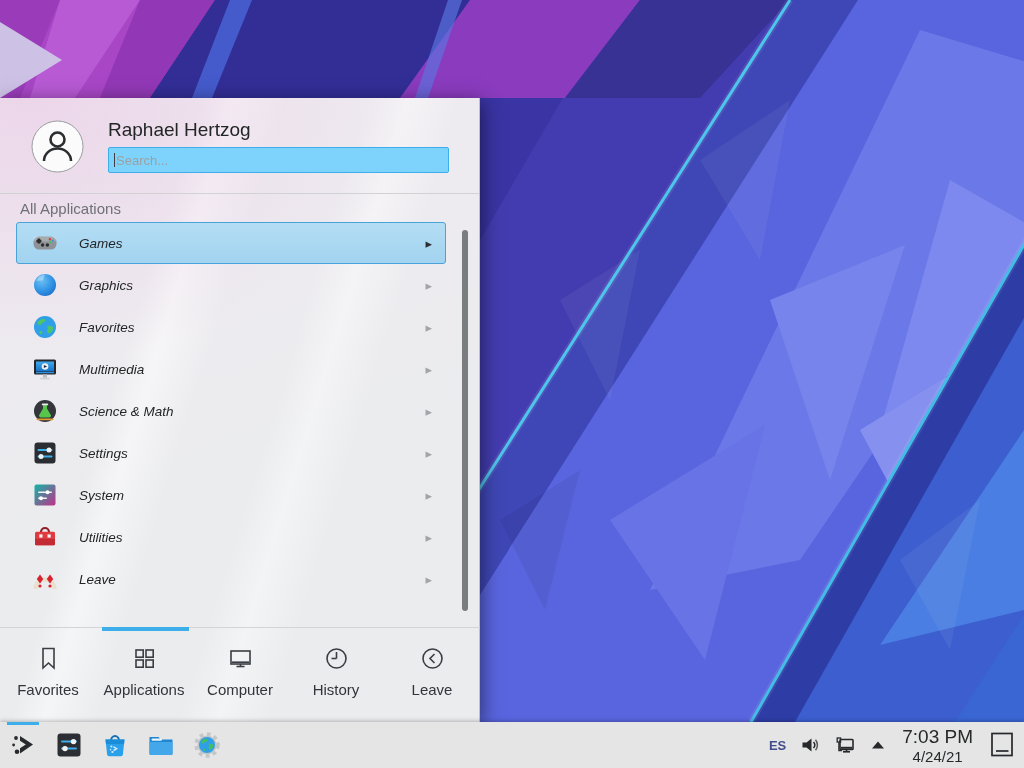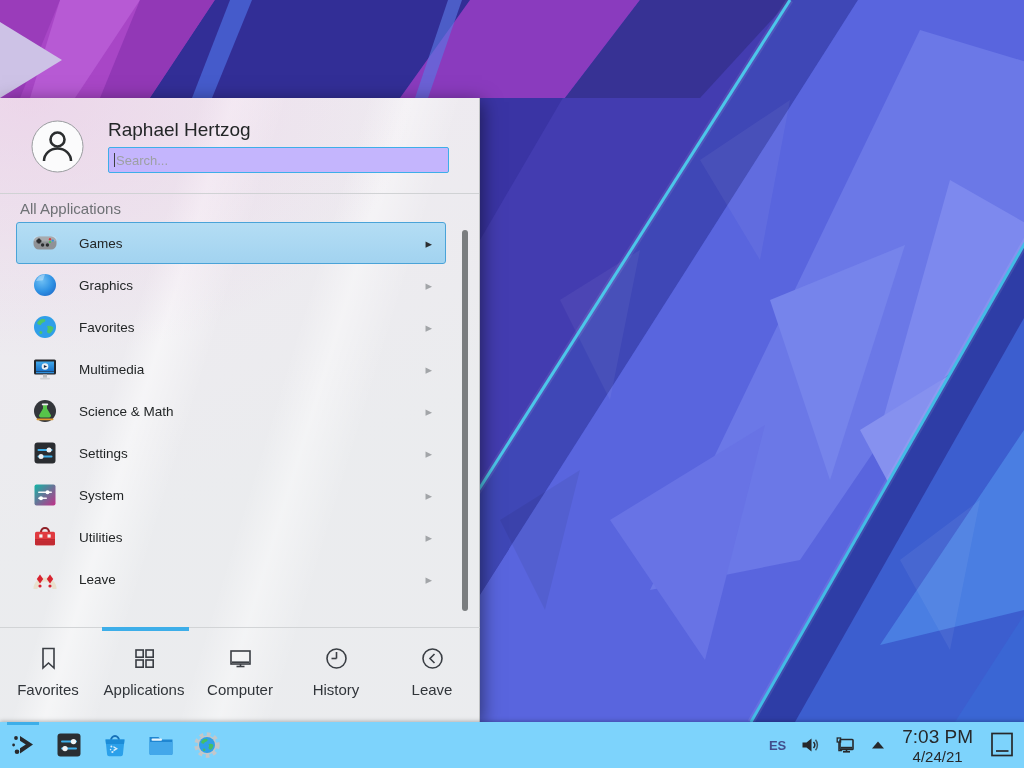--- a/index.html
+++ b/index.html
@@ -15,49 +15,49 @@
     background:
       radial-gradient(620px 420px at 6% 0%, rgba(233,198,228,.55), rgba(233,198,228,0) 62%),
       linear-gradient(107deg, rgba(255,255,255,0) 30%, rgba(255,255,255,.5) 35%, rgba(255,255,255,0) 43%),
       linear-gradient(107deg, rgba(255,255,255,0) 55%, rgba(255,255,255,.42) 61%, rgba(255,255,255,0) 69%),
       linear-gradient(160deg, rgba(244,226,242,.35), rgba(226,228,232,.2) 60%);}
   .hdr{position:absolute;left:0;top:0;width:100%;height:95px;border-bottom:1px solid #d0d2d4;}
   .avatar{position:absolute;left:31px;top:22px;width:53px;height:53px;}
   .uname{position:absolute;left:108px;top:21px;font-size:19px;color:#232627;}
   .searchwrap{position:absolute;left:108px;top:49px;width:341px;height:26px;}
   .searchwrap input{width:100%;height:100%;box-sizing:border-box;border:1px solid #3daee9;
-    border-radius:2px;background:#c4b5fd;font:13px "Liberation Sans","DejaVu Sans",sans-serif;
+    border-radius:2px;background:#7dd3fc;font:13px "Liberation Sans","DejaVu Sans",sans-serif;
     padding:0 6px 0 7px;color:#232627;outline:none;}
   .searchwrap input::placeholder{color:#9da0a3;opacity:1;}
   .caret{position:absolute;left:6px;top:6px;width:1px;height:14px;background:#3c3e40;}
 
   .sectionlabel{position:absolute;left:20px;top:102px;font-size:15px;color:#6e7175;}
 
-  .catlist{position:absolute;left:0;top:124px;width:460px;height:405px;overflow:hidden;}
+  .catlist{position:absolute;left:0;top:124px;width:460px;height:405px;overflow:hidden;font-style:italic;}
   .row{position:relative;height:42px;width:430px;margin-left:16px;display:flex;align-items:center;
        border:1px solid transparent;border-radius:3px;box-sizing:border-box;cursor:default;}
   .row.selected{background:linear-gradient(180deg,#b4ddf4,#a2d3f0);border-color:#4aa3d8;}
   .cicon{width:28px;height:28px;margin-left:14px;flex:0 0 auto;}
   .cicon svg{display:block;}
   .clabel{margin-left:20px;font-size:13.5px;color:#232627;}
   .arrow{margin-left:auto;margin-right:13px;font-size:13px;color:#a2a5a8;}
   .arrow::before{content:"\25B8";}
   .row.selected .arrow{color:#2b2d2f;}
   .scrollbar{position:absolute;left:462px;top:132px;width:6px;height:381px;border-radius:3px;
              background:#7a7d7f;}
 
   .footer{position:absolute;left:0;top:529px;width:480px;height:95px;border-top:1px solid #d2d4d6;
           display:flex;}
   .tabind{position:absolute;left:102px;top:-1px;width:87px;height:4px;background:#3daee9;}
   .tab{flex:1 1 0;display:flex;flex-direction:column;align-items:center;padding-top:17px;cursor:default;}
   .ticon{width:27px;height:27px;}
   .tlabel{margin-top:9px;font-size:15px;color:#31353a;}
 
   
-  .taskbar{position:absolute;left:0;top:722px;width:1024px;height:46px;background:#7dd3fc;
+  .taskbar{position:absolute;left:0;top:722px;width:1024px;height:46px;background:#e5e5e5;
            box-shadow:0 -1px 4px rgba(0,0,0,.25);display:flex;align-items:center;}
   .task-btn{position:relative;width:32px;height:40px;margin-left:14px;display:flex;
             align-items:center;justify-content:center;}
   .task-btn:first-child{margin-left:7px;}
   .task-btn .aline{position:absolute;left:0;top:-3px;width:32px;height:3px;background:#3daee9;}
   .tray{margin-left:auto;display:flex;align-items:center;gap:13px;padding-right:8px;}
   .kbd{font-size:13px;font-weight:bold;color:#414e8c;}
   .trayicon{display:flex;align-items:center;}
   .clock{text-align:center;line-height:1;margin:0 2px;}
   .clock .time{font-size:19px;color:#26282a;}

